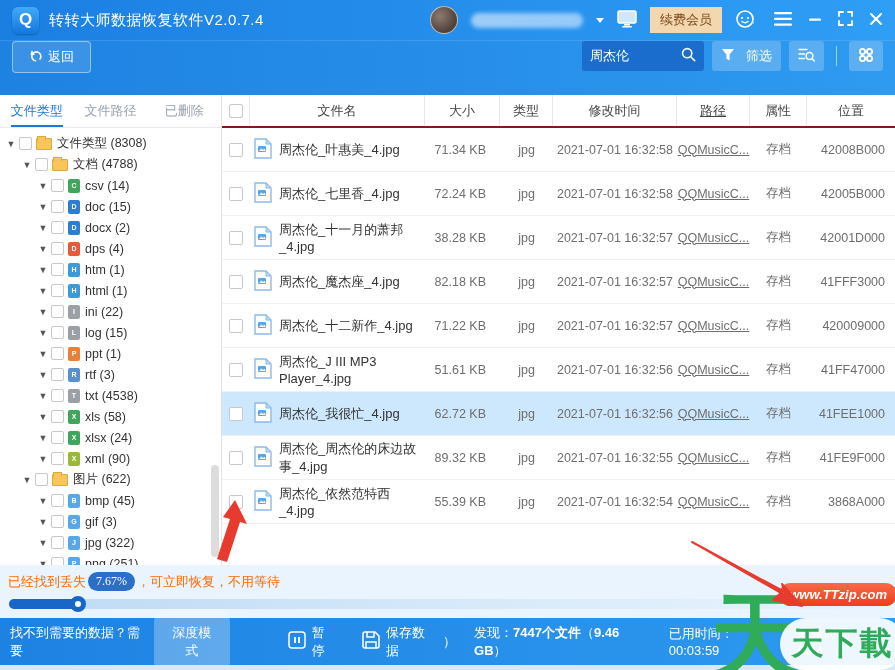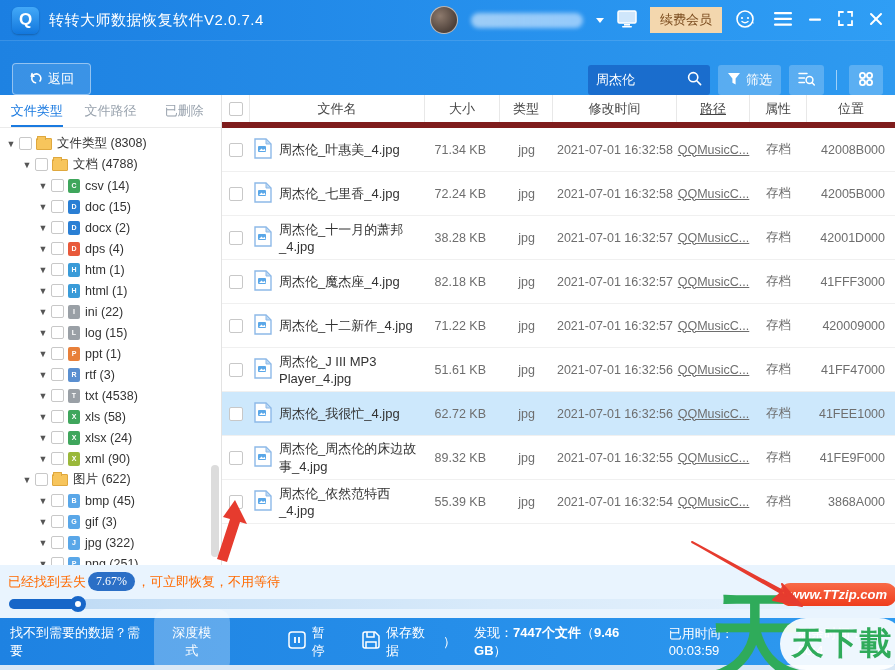--- a/index.html
+++ b/index.html
@@ -19,29 +19,29 @@
     border:1px solid rgba(255,255,255,.6); }
   .username-blur { width:112px; height:15px; border-radius:8px; background:linear-gradient(90deg,rgba(255,255,255,.55),rgba(185,220,255,.75));
     filter:blur(2px); }
   .caret-down { width:0; height:0; border-left:4px solid transparent; border-right:4px solid transparent; border-top:5px solid #fff; }
   .member-btn { background:#f3d7ae; color:#7a4b1d; border:none; border-radius:0; padding:4px 10px; font-size:13px; cursor:pointer; }
   .winctl { display:flex; align-items:center; gap:16px; margin-left:6px; }
   .icon-btn { background:none; border:none; cursor:pointer; display:flex; align-items:center; padding:0; }
 
   
   .toolbar { position:absolute; top:40px; left:0; width:895px; height:55px;
-    background:linear-gradient(90deg,#1e82e2,#2e9af0); display:flex; align-items:flex-end; padding:0 12px;
+    background:linear-gradient(90deg,#1e82e2,#2e9af0); display:flex; align-items:flex-start; padding:0 12px;
     border-top:1px solid rgba(255,255,255,.12); }
   .back-btn { display:flex; align-items:center; gap:6px; color:#fff; background:rgba(255,255,255,.12);
     border:1px solid rgba(255,255,255,.45); border-radius:4px; padding:6px 16px; font-size:13px; cursor:pointer; }
   .tbr { margin-left:auto; display:flex; align-items:center; gap:8px; }
   .search-box { width:122px; height:30px; background:#1a6dcd; border-radius:3px; display:flex; align-items:center; padding:0 8px; }
   .search-box input { flex:1; min-width:0; background:transparent; border:none; outline:none; color:#fff; font-size:13px; font-family:inherit; }
   .tb-btn { height:30px; background:rgba(255,255,255,.22); border:none; border-radius:3px; color:#fff;
-    display:flex; align-items:center; gap:5px; padding:0 9px; font-size:13px; cursor:pointer; }
+    display:flex; align-items:center; gap:11px; padding:0 9px; font-size:13px; cursor:pointer; }
   .v-div { width:1px; height:20px; background:rgba(255,255,255,.55); margin:0 4px; }
 
   
   .main { position:absolute; top:95px; left:0; width:895px; height:470px; display:flex; background:#fff; }
   .sidebar { position:relative; width:222px; height:496px; border-right:1px solid #e3e3e3; overflow:hidden; }
   .side-tabs { display:flex; height:33px; border-bottom:1px solid #ebebeb; }
   .side-tab { flex:1; display:flex; align-items:center; justify-content:center; font-size:13px; color:#98a2ad; cursor:pointer; position:relative; }
   .side-tab.active { color:#1a7ae0; }
   .side-tab.active::after { content:""; position:absolute; bottom:0; left:50%; transform:translateX(-50%); width:52px; height:2px; background:#1a7ae0; }
   .tree { padding-top:5px; }
@@ -49,21 +49,21 @@
   .t-caret { width:10px; font-size:9px; color:#555; margin-right:3px; text-align:center; }
   .t-check { width:13px; height:13px; border:1px solid #c8c8c8; border-radius:2px; background:#fff; margin-right:4px; flex:none; }
   .t-folder { width:16px; height:12px; background:#f7c55c; border:1px solid #dfa83e; border-radius:1px; position:relative; margin-right:5px; flex:none; }
   .t-folder::before { content:""; position:absolute; top:-3px; left:0; width:7px; height:3px; background:#f7c55c; border:1px solid #dfa83e; border-bottom:none; border-radius:1px 1px 0 0; }
   .t-file { width:12px; height:14px; border-radius:2px; margin-right:5px; flex:none; color:#fff; font-size:7px; font-weight:bold;
     display:flex; align-items:center; justify-content:center; }
   .side-scroll { position:absolute; right:2px; top:370px; width:8px; height:92px; background:#dcdcdc; border-radius:4px; }
 
   
   .table { flex:1; display:flex; flex-direction:column; }
-  .thead { height:33px; display:flex; align-items:stretch; border-bottom:6px solid #7f1d1d; }
+  .thead { height:33px; display:flex; align-items:stretch; border-bottom:2px solid #7f1d1d; }
   .th { display:flex; align-items:center; justify-content:center; font-size:13px; color:#444; border-right:1px solid #e8e8e8; }
   .th:last-child { border-right:none; }
   .col-chk { width:28px; flex:none; }
   .col-name { width:175px; flex:none; }
   .col-size { width:75px; flex:none; }
   .col-type { width:53px; flex:none; }
   .col-time { width:124px; flex:none; }
   .col-path { width:73px; flex:none;text-decoration:underline; }
   .col-attr { width:57px; flex:none; }
   .col-loc  { flex:1; }

